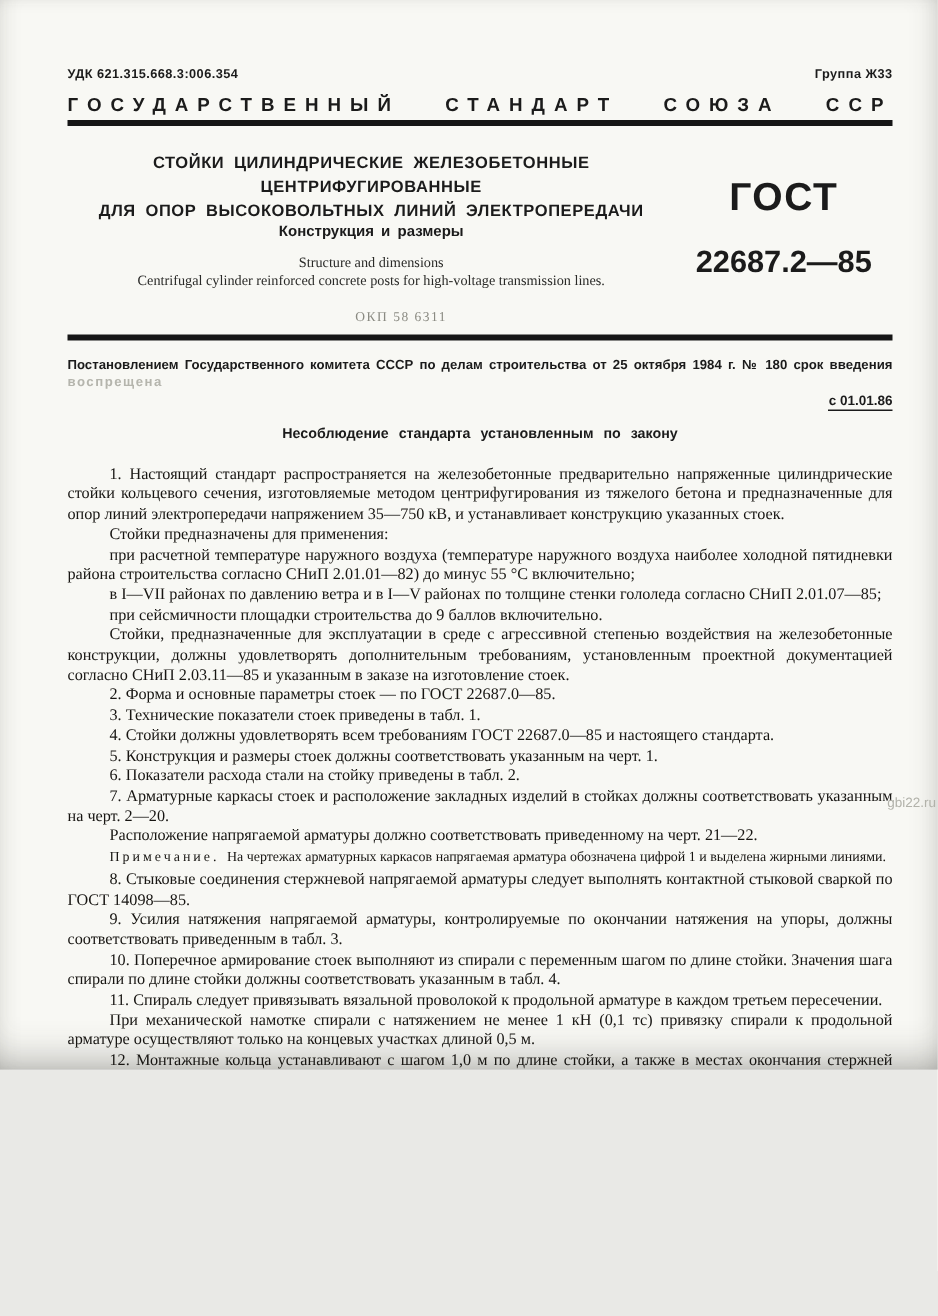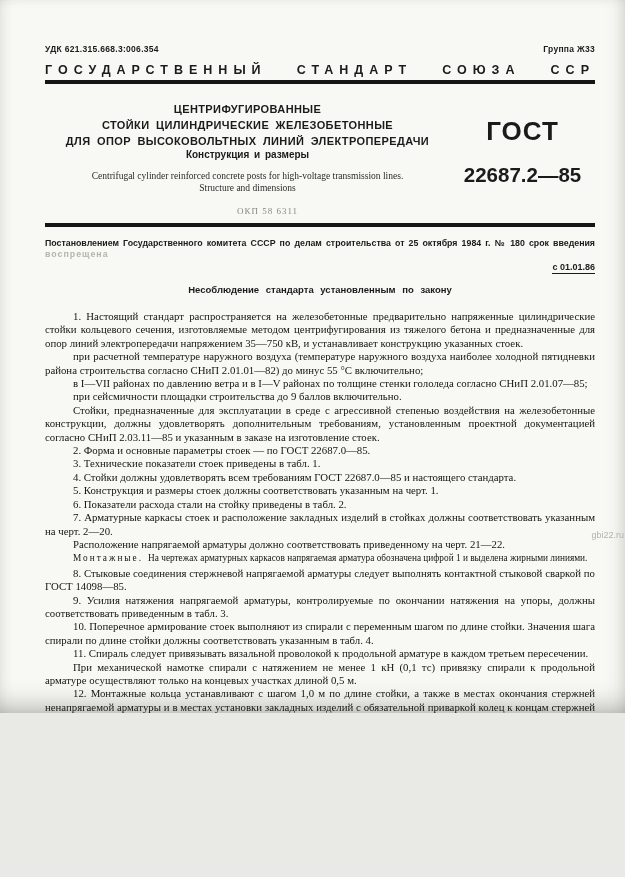--- a/index.html
+++ b/index.html
@@ -130,28 +130,28 @@
       <span>ГОСУДАРСТВЕННЫЙ</span>
       <span>СТАНДАРТ</span>
       <span>СОЮЗА</span>
       <span>ССР</span>
     </div>
     <div class="rule-thick"></div>
 
     <div class="title-zone">
       <div class="title-left">
         <div class="title-ru">
+          <div>СТОЙКИ ЦИЛИНДРИЧЕСКИЕ ЖЕЛЕЗОБЕТОННЫЕ</div>
           <div>ЦЕНТРИФУГИРОВАННЫЕ</div>
-          <div>СТОЙКИ ЦИЛИНДРИЧЕСКИЕ ЖЕЛЕЗОБЕТОННЫЕ</div>
           <div>ДЛЯ ОПОР ВЫСОКОВОЛЬТНЫХ ЛИНИЙ ЭЛЕКТРОПЕРЕДАЧИ</div>
         </div>
         <div class="subtitle">Конструкция и размеры</div>
         <div class="title-en">
+          <div>Structure and dimensions</div>
           <div>Centrifugal cylinder reinforced concrete posts for high-voltage transmission lines.</div>
-          <div>Structure and dimensions</div>
         </div>
         <div class="okp">ОКП 58 6311</div>
       </div>
       <div class="gost-badge">
         <div class="gost-word">ГОСТ</div>
         <div class="gost-num">22687.2—85</div>
       </div>
     </div>
 
     <div class="rule-thick second"></div>
@@ -161,33 +161,34 @@
       <div class="decree-l2">воспрещена</div>
     </div>
     <div class="effective">
       <span>с 01.01.86</span>
     </div>
 
     <div class="law-notice">Несоблюдение стандарта установленным по закону</div>
 
     <div class="doc-body">
       <p>1. Настоящий стандарт распространяется на железобетонные предварительно напряженные цилиндрические стойки кольцевого сечения, изготовляемые методом центрифугирования из тяжелого бетона и предназначенные для опор линий электропередачи напряжением 35—750 кВ, и устанавливает конструкцию указанных стоек.</p>
+      <p>Стойки предназначены для применения:</p>
       <p>при расчетной температуре наружного воздуха (температуре наружного воздуха наиболее холодной пятидневки района строительства согласно СНиП 2.01.01—82) до минус 55 °С включительно;</p>
       <p>в I—VII районах по давлению ветра и в I—V районах по толщине стенки гололеда согласно СНиП 2.01.07—85;</p>
       <p>при сейсмичности площадки строительства до 9 баллов включительно.</p>
       <p>Стойки, предназначенные для эксплуатации в среде с агрессивной степенью воздействия на железобетонные конструкции, должны удовлетворять дополнительным требованиям, установленным проектной документацией согласно СНиП 2.03.11—85 и указанным в заказе на изготовление стоек.</p>
       <p>2. Форма и основные параметры стоек — по ГОСТ 22687.0—85.</p>
       <p>3. Технические показатели стоек приведены в табл. 1.</p>
       <p>4. Стойки должны удовлетворять всем требованиям ГОСТ 22687.0—85 и настоящего стандарта.</p>
       <p>5. Конструкция и размеры стоек должны соответствовать указанным на черт. 1.</p>
       <p>6. Показатели расхода стали на стойку приведены в табл. 2.</p>
       <p>7. Арматурные каркасы стоек и расположение закладных изделий в стойках должны соответствовать указанным на черт. 2—20.</p>
       <p>Расположение напрягаемой арматуры должно соответствовать приведенному на черт. 21—22.</p>
       <p class="note">
-        <span class="note-prefix">Монтажные.</span><span>На чертежах арматурных каркасов напрягаемая арматура обозначена цифрой 1 и выделена жирными линиями.</span>
+        <span class="note-prefix">Примечание.</span><span>На чертежах арматурных каркасов напрягаемая арматура обозначена цифрой 1 и выделена жирными линиями.</span>
       </p>
       <p>8. Стыковые соединения стержневой напрягаемой арматуры следует выполнять контактной стыковой сваркой по ГОСТ 14098—85.</p>
       <p>9. Усилия натяжения напрягаемой арматуры, контролируемые по окончании натяжения на упоры, должны соответствовать приведенным в табл. 3.</p>
       <p>10. Поперечное армирование стоек выполняют из спирали с переменным шагом по длине стойки. Значения шага спирали по длине стойки должны соответствовать указанным в табл. 4.</p>
       <p>11. Спираль следует привязывать вязальной проволокой к продольной арматуре в каждом третьем пересечении.</p>
       <p>При механической намотке спирали с натяжением не менее 1 кН (0,1 тс) привязку спирали к продольной арматуре осуществляют только на концевых участках длиной 0,5 м.</p>
       <p>12. Монтажные кольца устанавливают с шагом 1,0 м по длине стойки, а также в местах окончания стержней ненапрягаемой арматуры и в местах установки закладных изделий с обязательной приваркой колец к концам стержней ненапрягаемой арматуры, к закладным изделиям и смежным с ними стержням продольной арматуры.</p>
     </div>
   </div>
 

